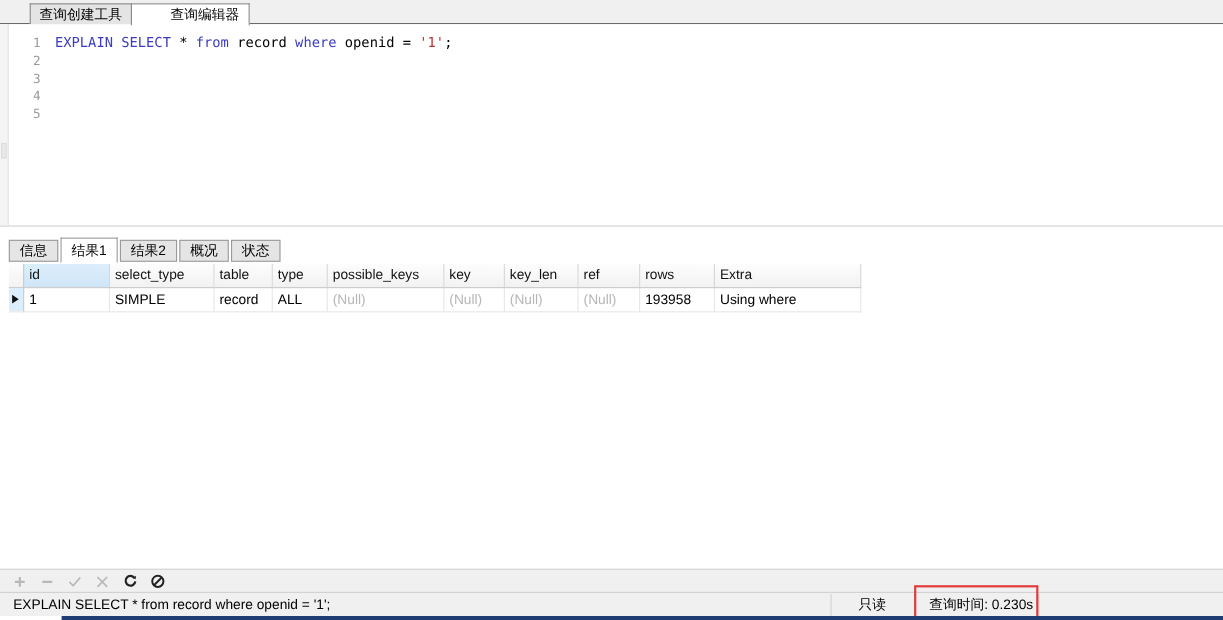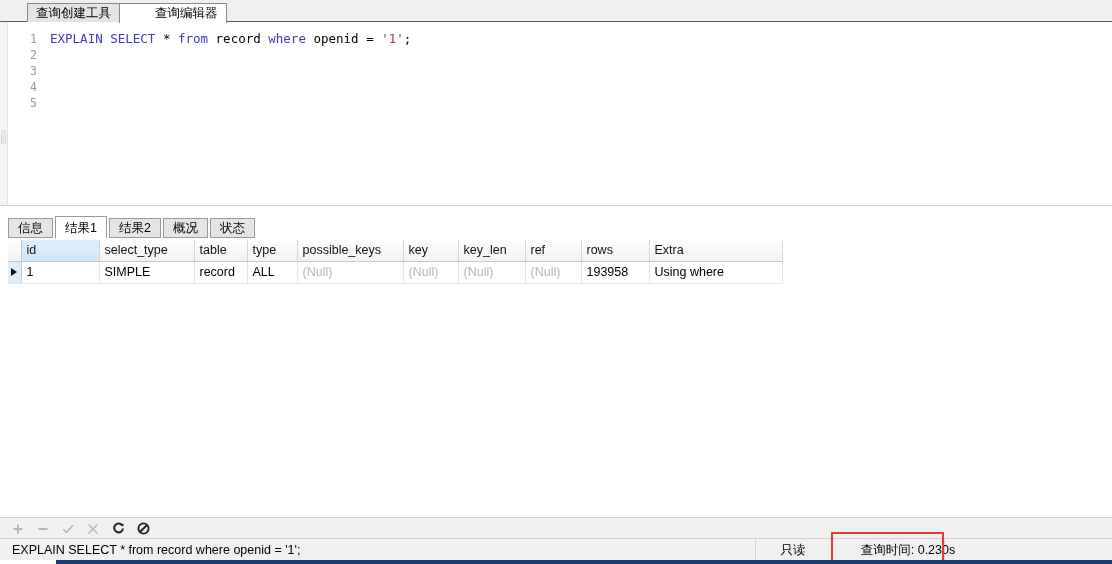--- a/index.html
+++ b/index.html
@@ -469,19 +469,19 @@
 </div>
 
 <div class="statusbar">
   <div class="sb-sql">EXPLAIN SELECT * from record where openid = '1';</div>
 
   <div class="sb-sep" style="left:755px;"></div>
   <div class="sb-sep" style="left:831px;"></div>
   <div class="sb-sep" style="left:944px;"></div>
 
   <div class="sb-cell" style="left:755px; width:76px;">只读</div>
-  <div class="sb-cell" style="left:831px; width:122px;margin-left:16px;">查询时间: 0.230s</div>
+  <div class="sb-cell" style="left:831px; width:122px;">查询时间: 0.230s</div>
 </div>
 
 <div class="redbox" style="border-color: rgb(226, 59, 59);"></div>
 
 <div class="desk-strip"></div>
 <div class="desk-strip-left"></div>
 
 </body></html>

